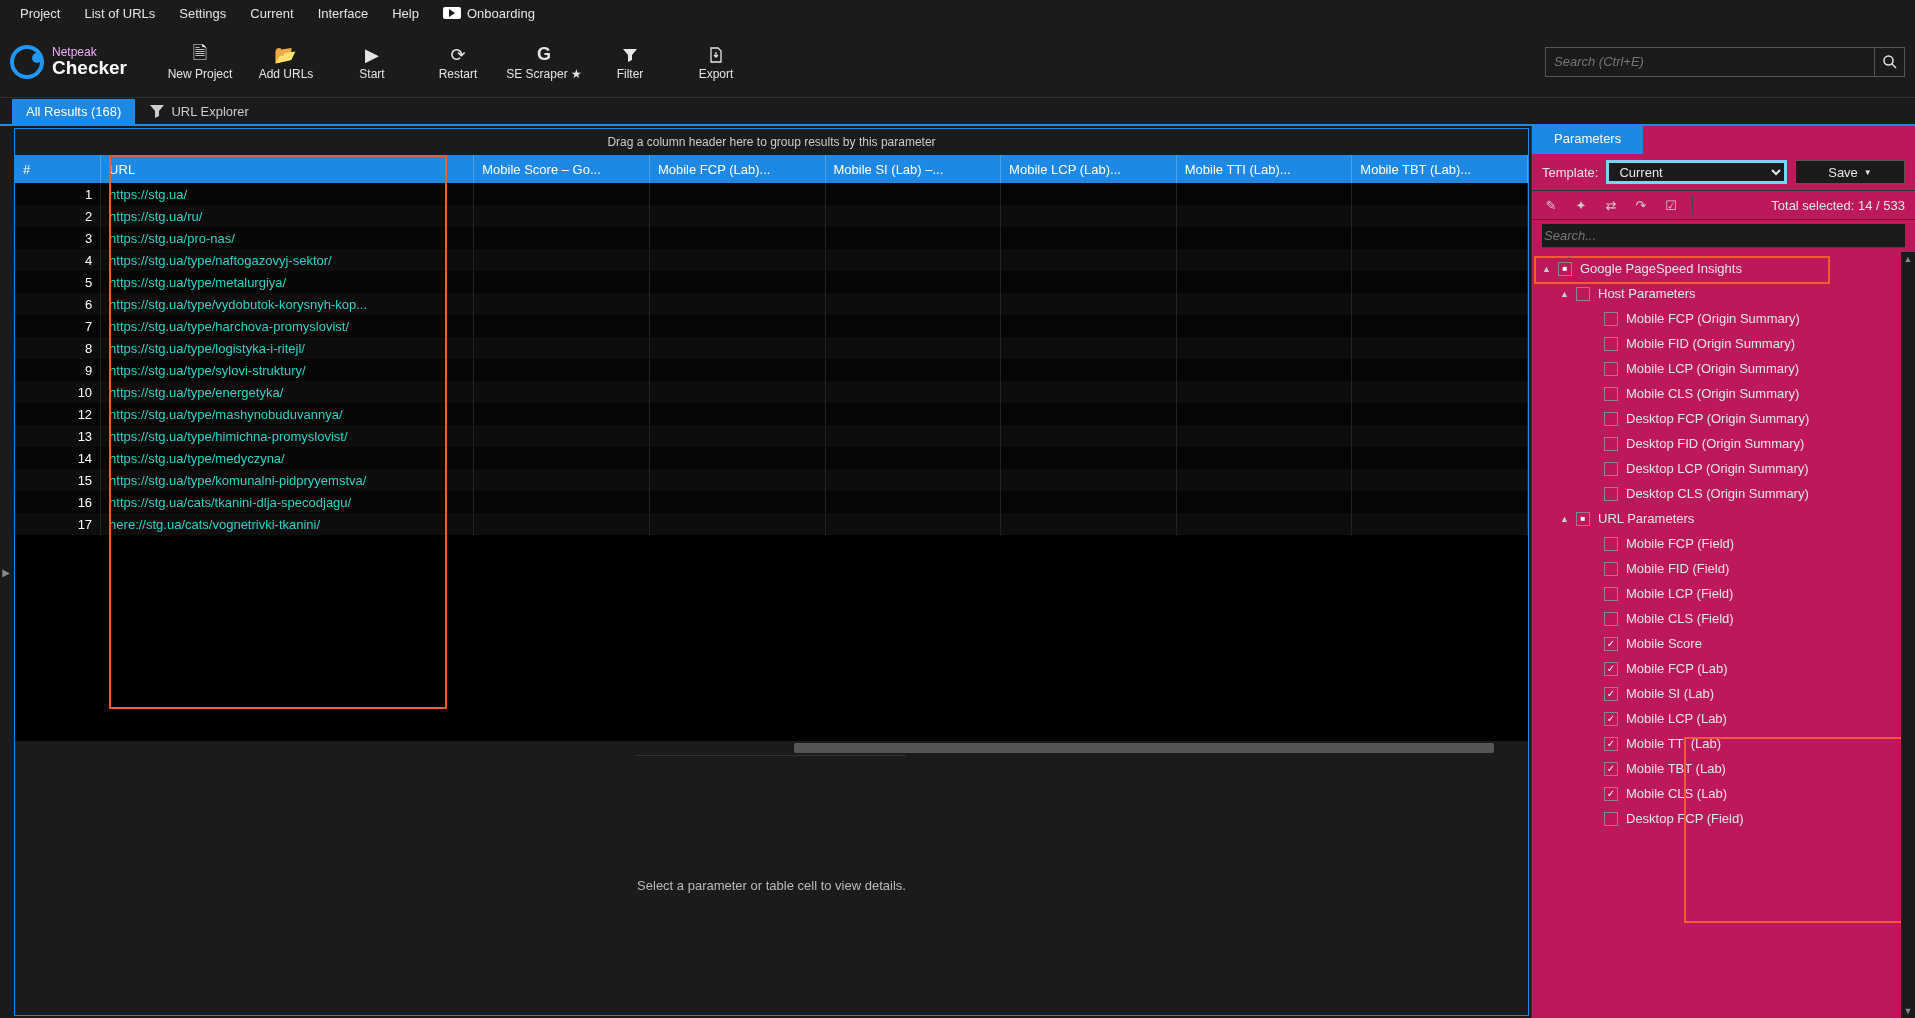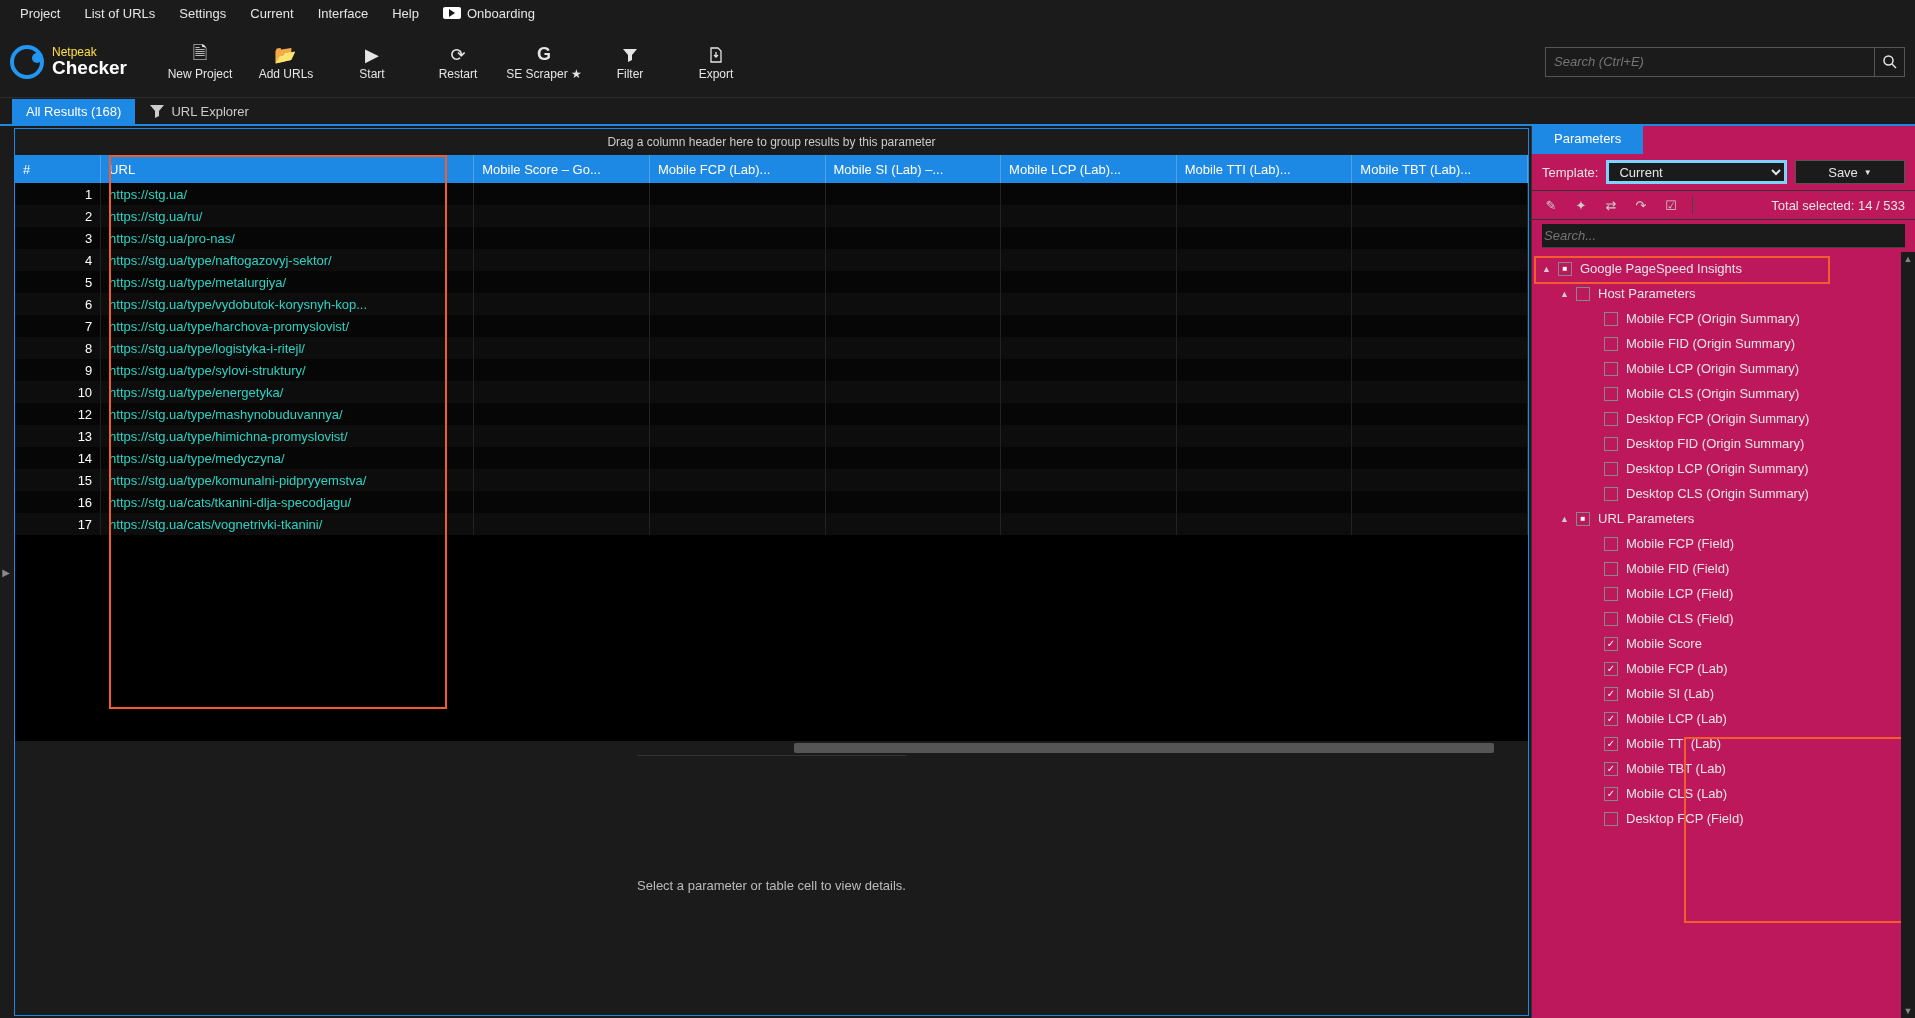--- a/index.html
+++ b/index.html
@@ -7,21 +7,21 @@
 .menubar { height:26px; background:#1b1b1b; display:flex; align-items:center; padding:0 8px; font-size:13px; }
 .menubar .mi { padding:3px 12px; cursor:pointer; }
 .menubar .onboard { display:flex; align-items:center; gap:6px; }
 .yt-icon { width:18px; height:12px; background:#fff; border-radius:2px; position:relative; display:inline-block; }
 .yt-icon::after { content:""; position:absolute; left:6px; top:2px; border-left:6px solid #1b1b1b; border-top:4px solid transparent; border-bottom:4px solid transparent; }
 .toolbar { height:72px; background:#1b1b1b; display:flex; align-items:center; padding:0 10px; border-bottom:1px solid #2d2d2d; }
 .logo { display:flex; align-items:center; gap:8px; margin-right:30px; }
 .logo-circle { width:34px; height:34px; border-radius:50%; border:4px solid #2196f3; position:relative; }
 .logo-circle::after { content:""; position:absolute; width:10px; height:10px; background:#2196f3; border-radius:50%; right:-2px; top:4px; }
 .logo-text { line-height:1; }
-.logo-text .l1 { font-size:12px; color:#fde047; }
+.logo-text .l1 { font-size:12px; color:#f0abfc; }
 .logo-text .l2 { font-size:19px; font-weight:bold; color:#fff; }
 .tbtn { display:flex; flex-direction:column; align-items:center; justify-content:center; width:86px; height:60px; cursor:pointer; font-size:12px; color:#e5e5e5; }
 .tbtn .ico { font-size:18px; height:24px; display:flex; align-items:center; }
 .toolbar-spacer { flex:1; }
 .searchbox { display:flex; align-items:center; }
 .searchbox input { width:330px; height:30px; background:#1b1b1b; border:1px solid #555; color:#aaa; padding:0 8px; font-style:italic; font-size:13px; }
 .searchbox .sbtn { width:30px; height:30px; background:#1b1b1b; border:1px solid #555; border-left:none; display:flex; align-items:center; justify-content:center; cursor:pointer; }
 .tabstrip { height:28px; background:#1b1b1b; display:flex; align-items:flex-end; padding-left:12px; border-bottom:2px solid #1e88e5; }
 .tab { padding:5px 14px; font-size:13px; cursor:pointer; display:flex; align-items:center; gap:6px; }
 .tab.active { background:#1e88e5; color:#fff; }
@@ -321,21 +321,21 @@
               <td class="col-url"><a href="#">https://stg.ua/cats/tkanini-dlja-specodjagu/</a></td>
               <td class="col-m"></td>
               <td class="col-m"></td>
               <td class="col-m"></td>
               <td class="col-m"></td>
               <td class="col-m"></td>
               <td class="col-m"></td>
             </tr>
             <tr>
               <td class="col-num">17</td>
-              <td class="col-url"><a href="#">https://stg.ua/cats/vognetrivki-tkanini/</a></td>
+              <td class="col-url"><a href="#">here://stg.ua/cats/vognetrivki-tkanini/</a></td>
               <td class="col-m"></td>
               <td class="col-m"></td>
               <td class="col-m"></td>
               <td class="col-m"></td>
               <td class="col-m"></td>
               <td class="col-m"></td>
             </tr>
           </tbody>
       </table>
       <div class="url-highlight hl-urlcol"></div>

